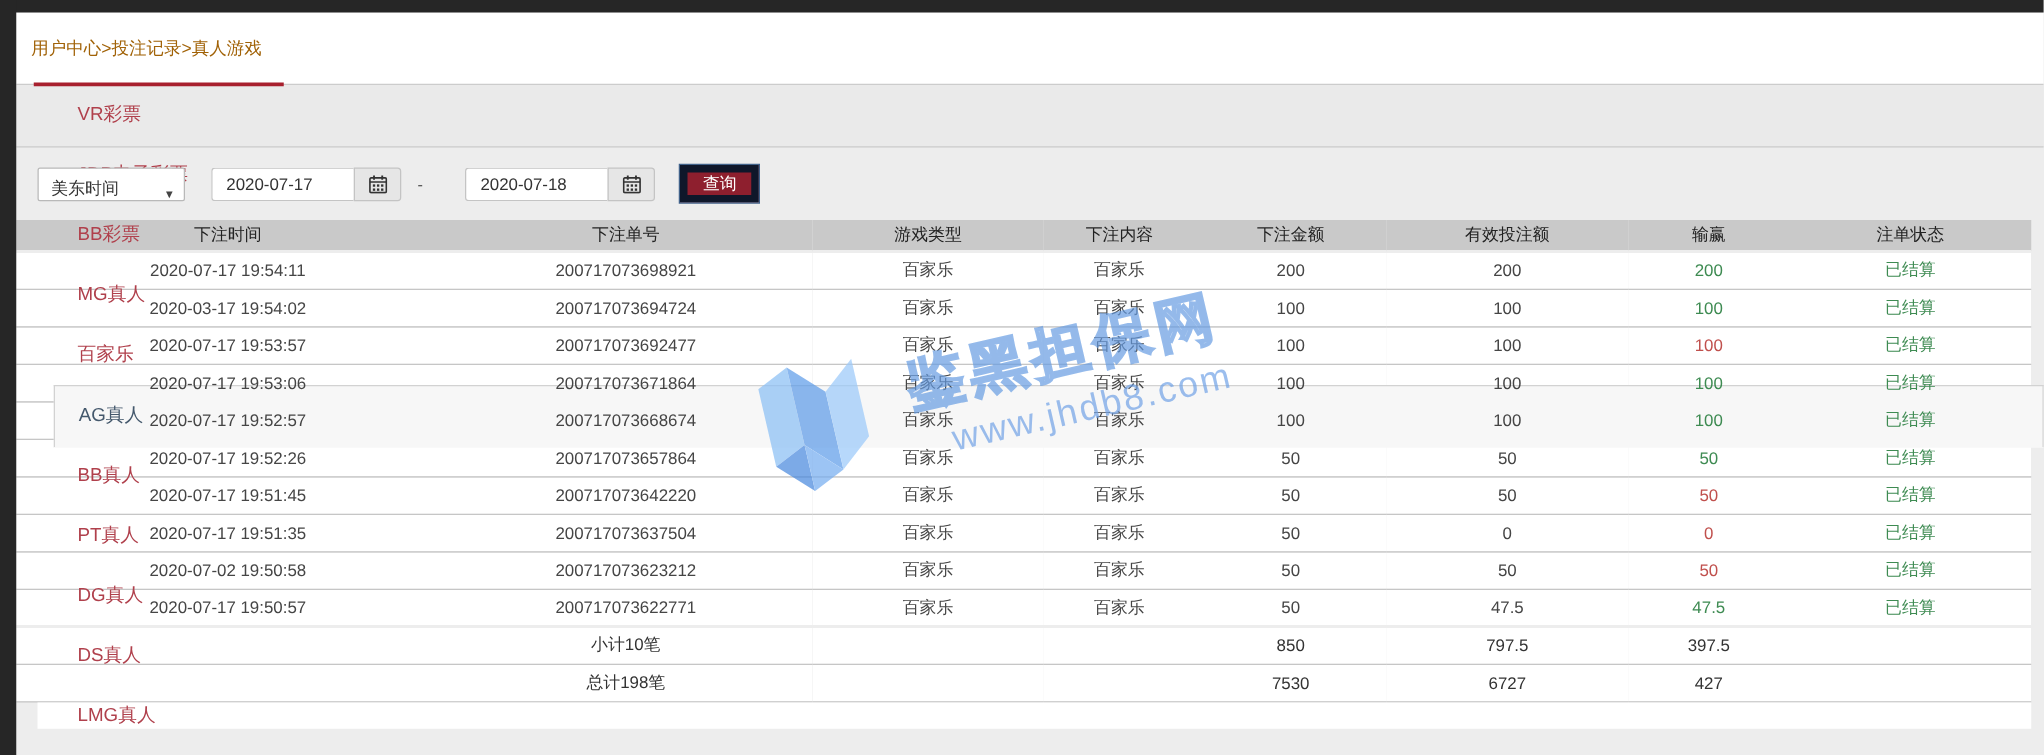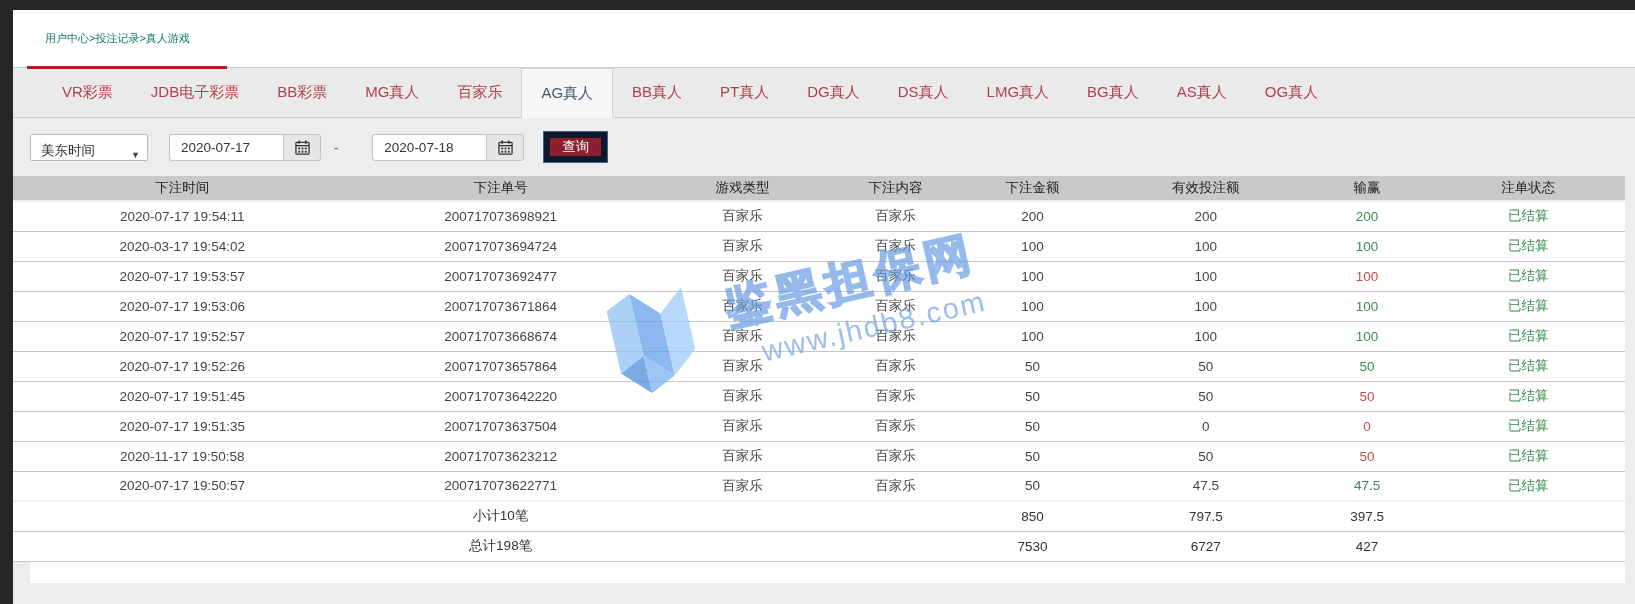--- a/index.html
+++ b/index.html
@@ -6,25 +6,25 @@
   html,body { width:1635px; height:604px; overflow:hidden; }
   body { font-family:"Liberation Sans","DejaVu Sans",sans-serif; background:#ededed; position:relative; }
 
   .top-bar { position:absolute; top:0; left:0; right:0; height:10px; background:#262626; z-index:6; }
   .left-strip { position:absolute; top:0; left:0; bottom:0; width:13px; background:#262626; z-index:6; }
 
   .content { position:absolute; left:13px; top:10px; right:0; bottom:0; background:#ededed; }
 
   
   .crumb-bar { background:#fff; height:58px; border-bottom:1px solid #ccc; position:relative; }
-  .crumb { padding-left:32px; line-height:56px; font-size:11px; color:#0f766e; }
+  .crumb { padding-left:12px; line-height:56px; font-size:14px; color:#a16207; }
   .crumb-underline { position:absolute; left:14px; bottom:-2px; width:200px; height:3px; background:#a8202e; }
 
   
-  .tabs { height:50px; background:#eaeaea; border-bottom:1px solid #ccc; display:flex; align-items:stretch; padding-left:30px; }
+  .tabs { height:50px; background:#eaeaea; border-bottom:1px solid #ccc; display:flex; align-items:stretch; padding-left:30px;flex-direction:column; }
   .tab { line-height:48px; padding:0 19px; font-size:15px; color:#b0404c; cursor:pointer; white-space:nowrap; }
   .tab.active { background:#f7f7f7; border:1px solid #d2d2d2; border-bottom:1px solid #f7f7f7; margin-bottom:-1px; color:#44586c; }
 
   
   .filters { height:58px; display:flex; align-items:center; padding-left:17px; }
   .select { width:118px; height:27px; background:#fff; border:1px solid #b9b9b9; border-radius:2px; display:flex; align-items:flex-end; justify-content:space-between; padding:0 7px 0 10px; font-size:13.5px; color:#333; cursor:pointer; }
   .select .arrow { font-size:9px; color:#444; }
   .dategroup { display:flex; margin-left:21px; border-radius:3px; }
   .dateinput { width:114px; height:27px; background:#fff; border:1px solid #c4c4c4; border-right:none; border-radius:3px 0 0 3px; font-size:13.5px; color:#333; line-height:25px; padding-left:11px; }
   .calbtn { width:38px; height:27px; background:#e6e6e6; border:1px solid #c4c4c4; border-radius:0 3px 3px 0; display:flex; align-items:center; justify-content:center; cursor:pointer; }
@@ -224,21 +224,21 @@
             <td>2020-07-17 19:51:35</td>
             <td>200717073637504</td>
             <td>百家乐</td>
             <td>百家乐</td>
             <td>50</td>
             <td>0</td>
             <td class="c-red">0</td>
             <td class="c-green">已结算</td>
           </tr>
           <tr>
-            <td>2020-11-17 19:50:58</td>
+            <td>2020-07-02 19:50:58</td>
             <td>200717073623212</td>
             <td>百家乐</td>
             <td>百家乐</td>
             <td>50</td>
             <td>50</td>
             <td class="c-red">50</td>
             <td class="c-green">已结算</td>
           </tr>
           <tr>
             <td>2020-07-17 19:50:57</td>

